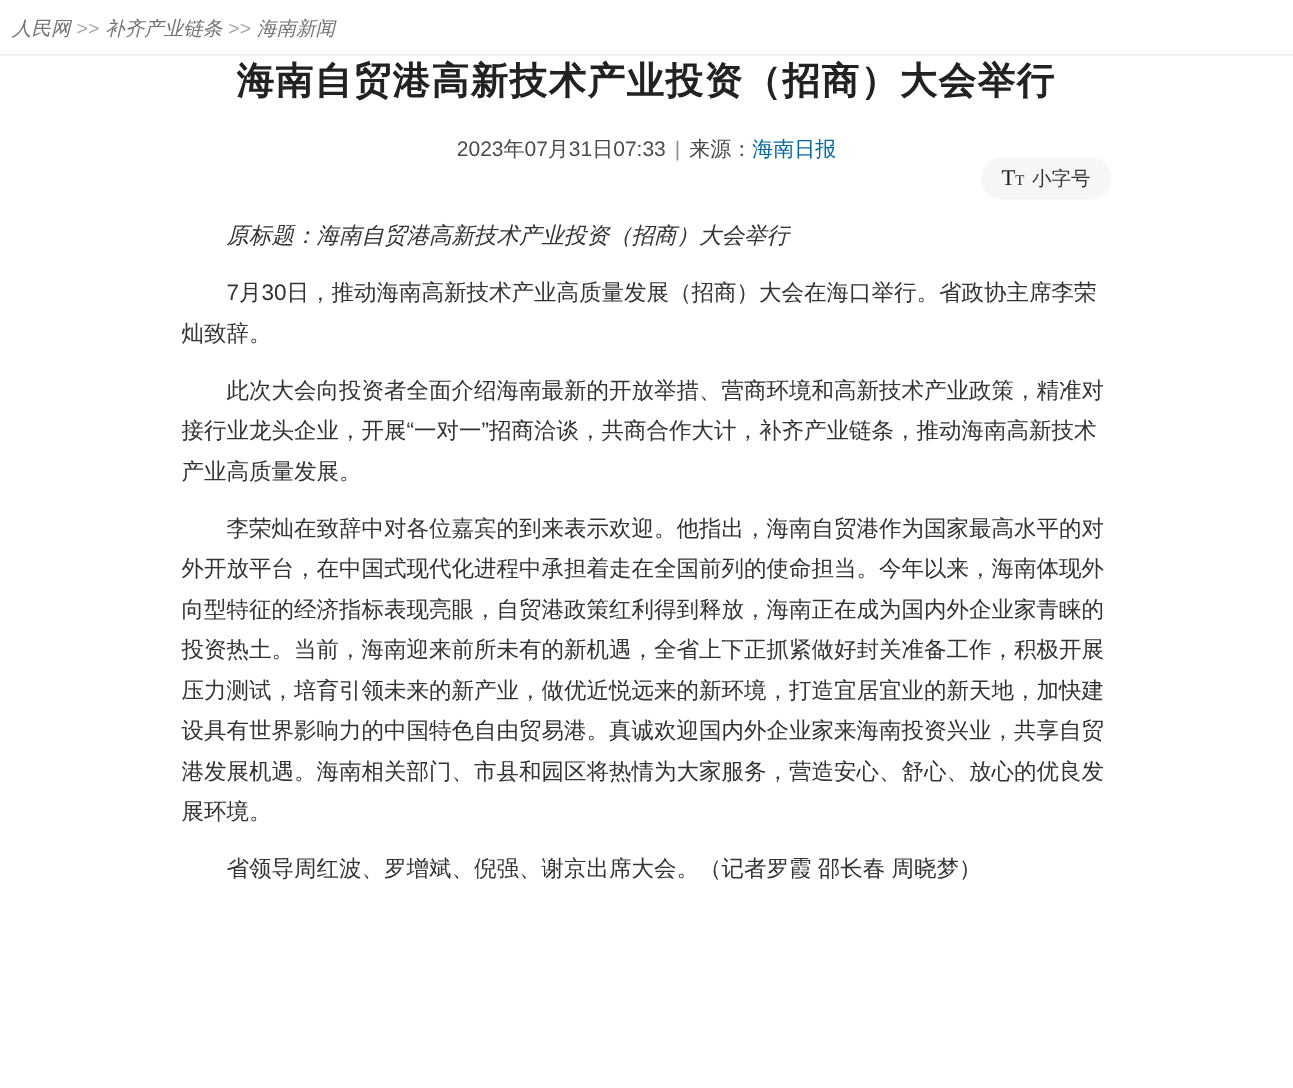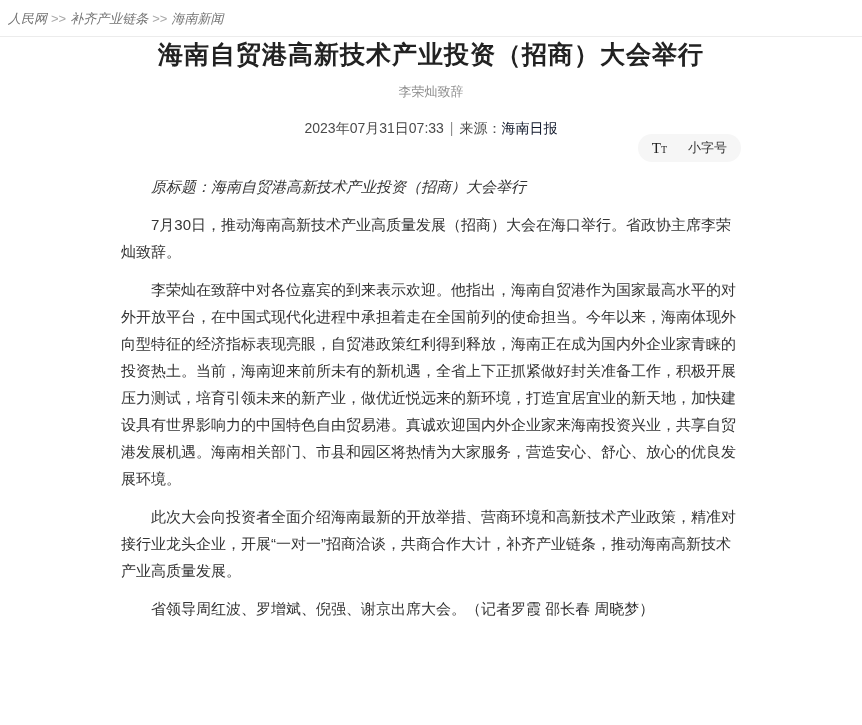--- a/index.html
+++ b/index.html
@@ -72,21 +72,20 @@
     display: inline-flex;
     align-items: center;
     height: 28px;
     padding: 0 14px;
     background: #f6f6f6;
     border-radius: 14px;
     font-size: 13px;
     color: #333333;
     cursor: pointer;
     user-select: none;
-    gap: 16px;
   }
   .font-tool .tt-icon {
     font-family: "Liberation Serif", "DejaVu Serif", serif;
     color: #222;
     margin-right: 5px;
     line-height: 1;
   }
   .font-tool .tt-icon .t-big { font-size: 15px; }
   .font-tool .tt-icon .t-small { font-size: 10px; }
 
@@ -107,33 +106,32 @@
 <body>
 
 <div class="breadcrumb">
   <a>人民网</a><span class="sep">&gt;&gt;</span><a>补齐产业链条</a><span class="sep">&gt;&gt;</span><a>海南新闻</a>
 </div>
 
 <div class="content">
 
   <h1 class="article-title">海南自贸港高新技术产业投资（招商）大会举行</h1>
 
-  <div class="article-subtitle">李荣灿致辞</div>
 
   <div class="meta-row">
     <div class="meta-text">
-      <span>2023年07月31日07:33</span><span class="pipe">|</span><span>来源：</span><a style="color:#0f172a;text-decoration:none;cursor:pointer;">海南日报</a>
+      <span>2023年07月31日07:33</span><span class="pipe">|</span><span>来源：</span><a style="color:#0369a1;text-decoration:none;cursor:pointer;">海南日报</a>
     </div>
     <div class="font-tool">
       <span class="tt-icon"><span class="t-big">T</span><span class="t-small">T</span></span>
       <span>小字号</span>
     </div>
   </div>
 
   <div class="article-body">
     <p>原标题：海南自贸港高新技术产业投资（招商）大会举行</p>
     <p>7月30日，推动海南高新技术产业高质量发展（招商）大会在海口举行。省政协主席李荣灿致辞。</p>
+    <p>此次大会向投资者全面介绍海南最新的开放举措、营商环境和高新技术产业政策，精准对接行业龙头企业，开展“一对一”招商洽谈，共商合作大计，补齐产业链条，推动海南高新技术产业高质量发展。</p>
     <p>李荣灿在致辞中对各位嘉宾的到来表示欢迎。他指出，海南自贸港作为国家最高水平的对外开放平台，在中国式现代化进程中承担着走在全国前列的使命担当。今年以来，海南体现外向型特征的经济指标表现亮眼，自贸港政策红利得到释放，海南正在成为国内外企业家青睐的投资热土。当前，海南迎来前所未有的新机遇，全省上下正抓紧做好封关准备工作，积极开展压力测试，培育引领未来的新产业，做优近悦远来的新环境，打造宜居宜业的新天地，加快建设具有世界影响力的中国特色自由贸易港。真诚欢迎国内外企业家来海南投资兴业，共享自贸港发展机遇。海南相关部门、市县和园区将热情为大家服务，营造安心、舒心、放心的优良发展环境。</p>
-    <p>此次大会向投资者全面介绍海南最新的开放举措、营商环境和高新技术产业政策，精准对接行业龙头企业，开展“一对一”招商洽谈，共商合作大计，补齐产业链条，推动海南高新技术产业高质量发展。</p>
     <p>省领导周红波、罗增斌、倪强、谢京出席大会。（记者罗霞 邵长春 周晓梦）</p>
   </div>
 
 </div>
 
 </body></html>

